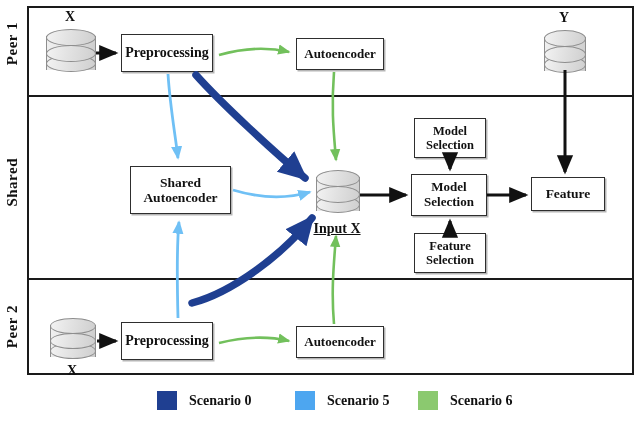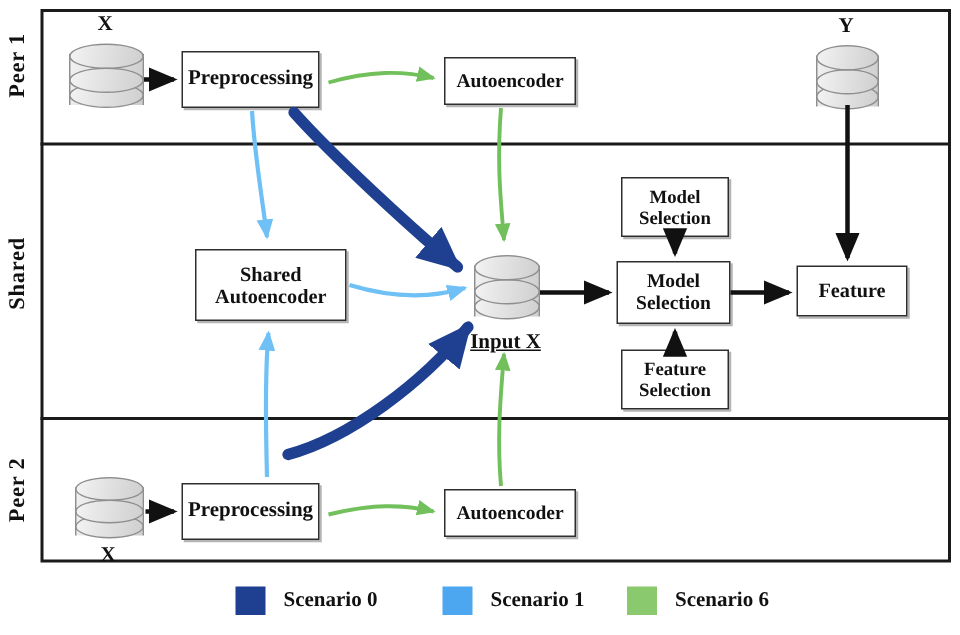--- a/index.html
+++ b/index.html
@@ -169,21 +169,21 @@
     <line x1="565" y1="70" x2="565" y2="172" stroke="#111111" stroke-width="3" marker-end="url(#ah-black)"></line>
   </svg>
 
   <div class="legend">
     <div class="legend-item" style="left:157px;">
       <span class="swatch" style="background:#1f3f91;"></span>
       <span class="legend-text">Scenario 0</span>
     </div>
     <div class="legend-item" style="left:295px;">
       <span class="swatch" style="background:#4da6f0;"></span>
-      <span class="legend-text">Scenario 1</span>
+      <span class="legend-text">Scenario 5</span>
     </div>
     <div class="legend-item" style="left:418px;">
       <span class="swatch" style="background:#8bc96f;"></span>
       <span class="legend-text">Scenario 6</span>
     </div>
   </div>
 
 </div>
 
 </body></html>

